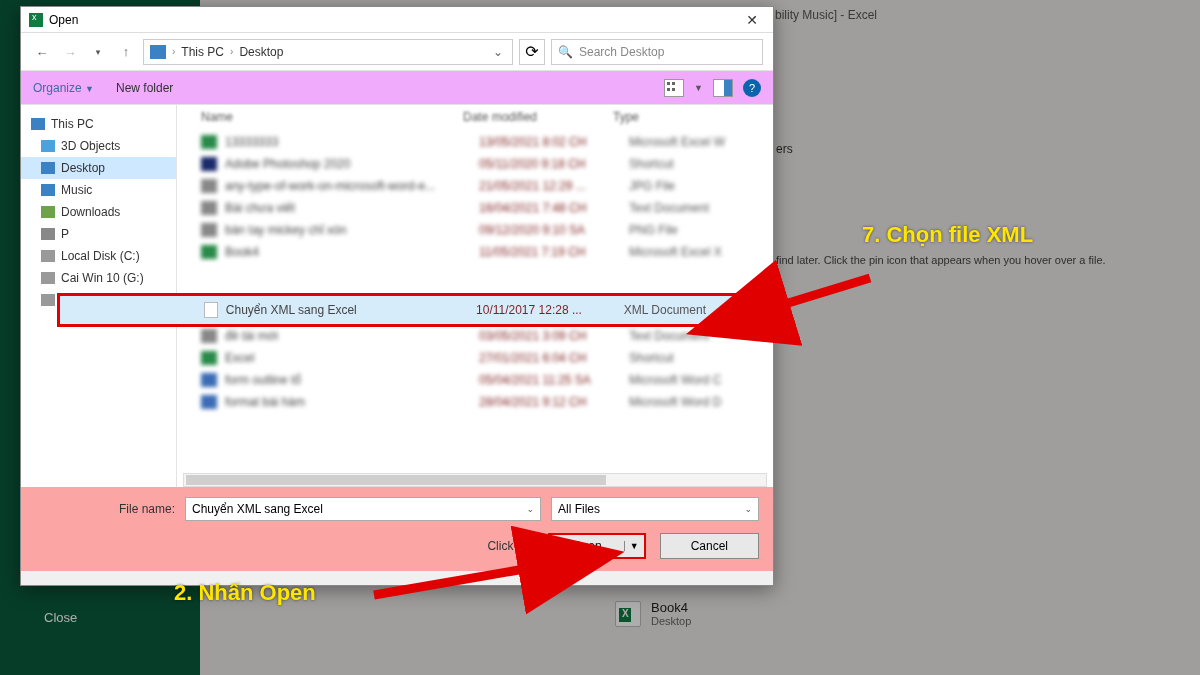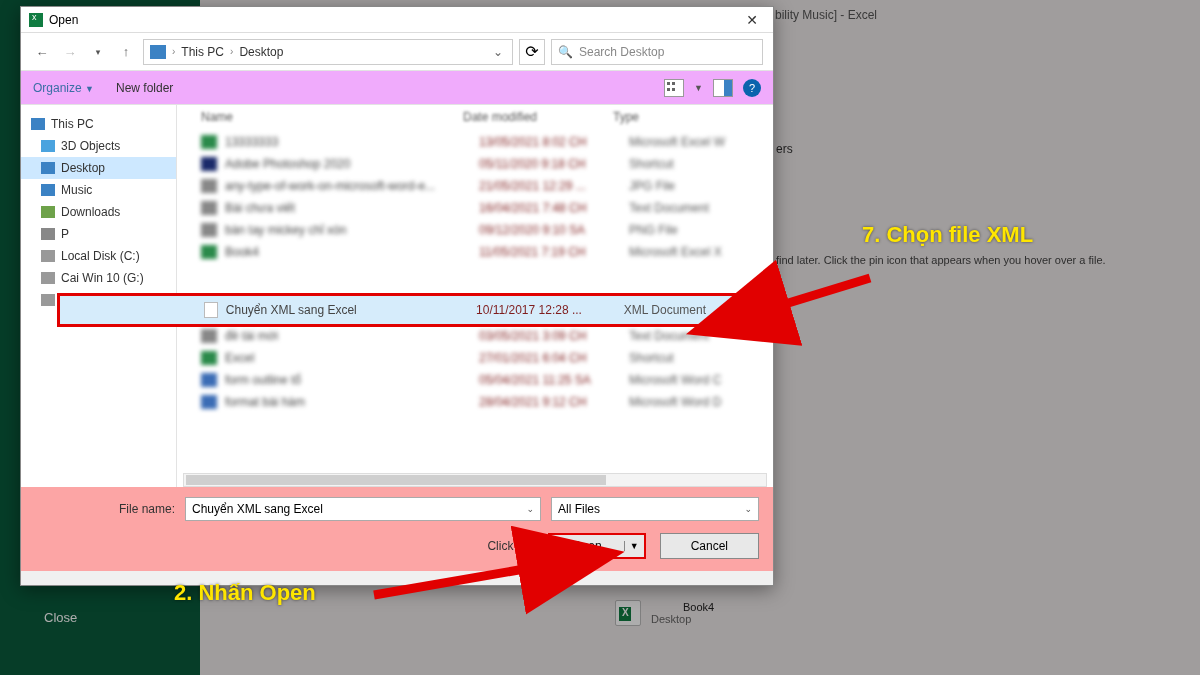--- a/index.html
+++ b/index.html
@@ -9,21 +9,21 @@
 .title-strip { position: absolute; left: 775px; top: 8px; color: #555; font-size: 12px; }
 .sidebar-items { position: absolute; left: 30px; top: 100px; width: 160px; color: #fff; font-size: 13px; }
 .sidebar-items div { padding: 12px 14px; }
 .sidebar-items .export { margin-top: 420px; }
 .right-info { position: absolute; left: 776px; top: 254px; font-size: 11px; color: #444; }
 .right-info .ers { position: absolute; left: 0; top: -112px; font-size: 12px; color: #333; }
 .file-chip { position: absolute; display:flex; align-items:center; gap:10px; }
 .file-chip .xicon { width:26px; height:26px; background:#fff; border:1px solid #bbb; border-radius:2px; position:relative; }
 .file-chip .xicon::before { content:""; position:absolute; left:3px; top:6px; width:12px; height:14px; background:#107c41; }
 .file-chip .xicon::after { content:"X"; position:absolute; left:6px; top:6px; font-size:10px; color:#fff; font-weight:bold; }
-.file-chip .txt .n { font-size:11px; color:#222;margin-left:32px; }
+.file-chip .txt .n { font-size:13px; color:#222; }
 .file-chip .txt .s { font-size:11px; color:#666; }
 
 .overlay-dim { position:absolute; inset:0; background:rgba(0,0,0,0.32); pointer-events:none; }
 
 
 .dialog { position:absolute; left:20px; top:6px; width:754px; height:580px; background:#f0f0f0; border:1px solid #888; box-shadow: 0 4px 18px rgba(0,0,0,0.4); z-index: 20; }
 .dlg-title { height:26px; background:#fff; display:flex; align-items:center; justify-content:space-between; padding:0 6px 0 8px; border-bottom:1px solid #ddd; }
 .dlg-title .l { display:flex; align-items:center; gap:6px; font-size:12px; }
 .dlg-title .xbtn { width:30px; height:22px; display:flex; align-items:center; justify-content:center; font-size:14px; color:#333; }
 .navbar { height:38px; display:flex; align-items:center; padding:0 10px; gap:6px; background:#fff; border-bottom:1px solid #e3e3e3; }

